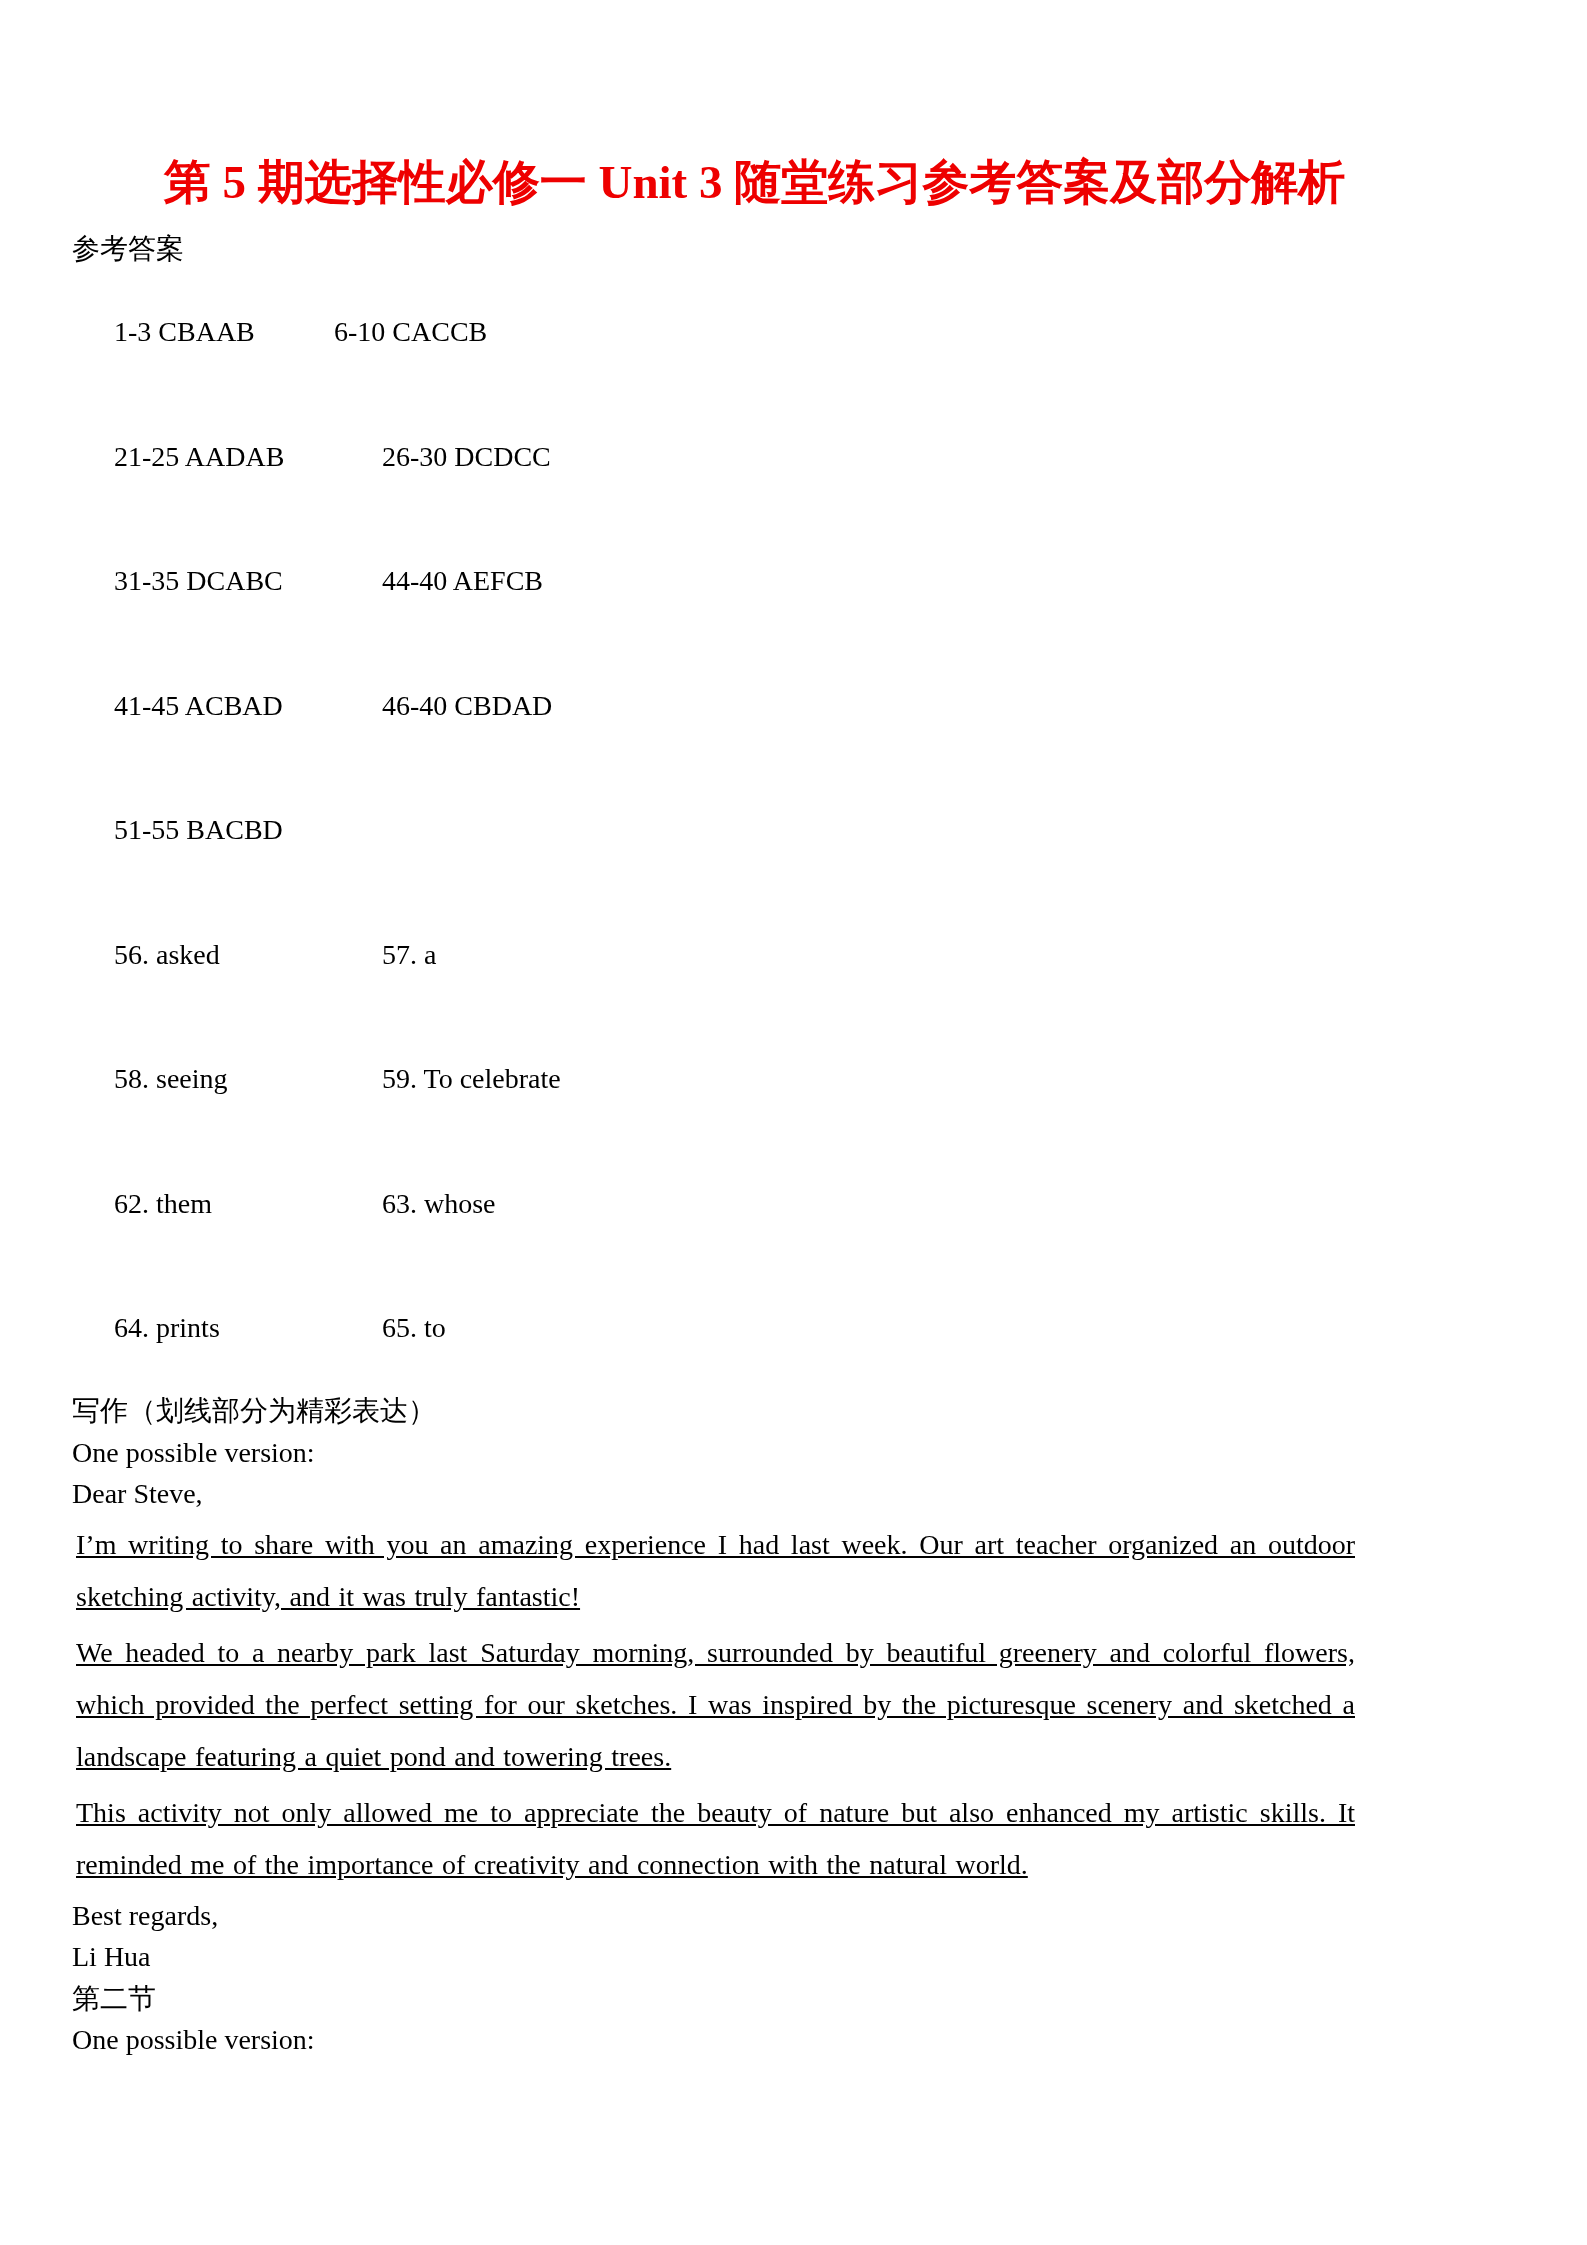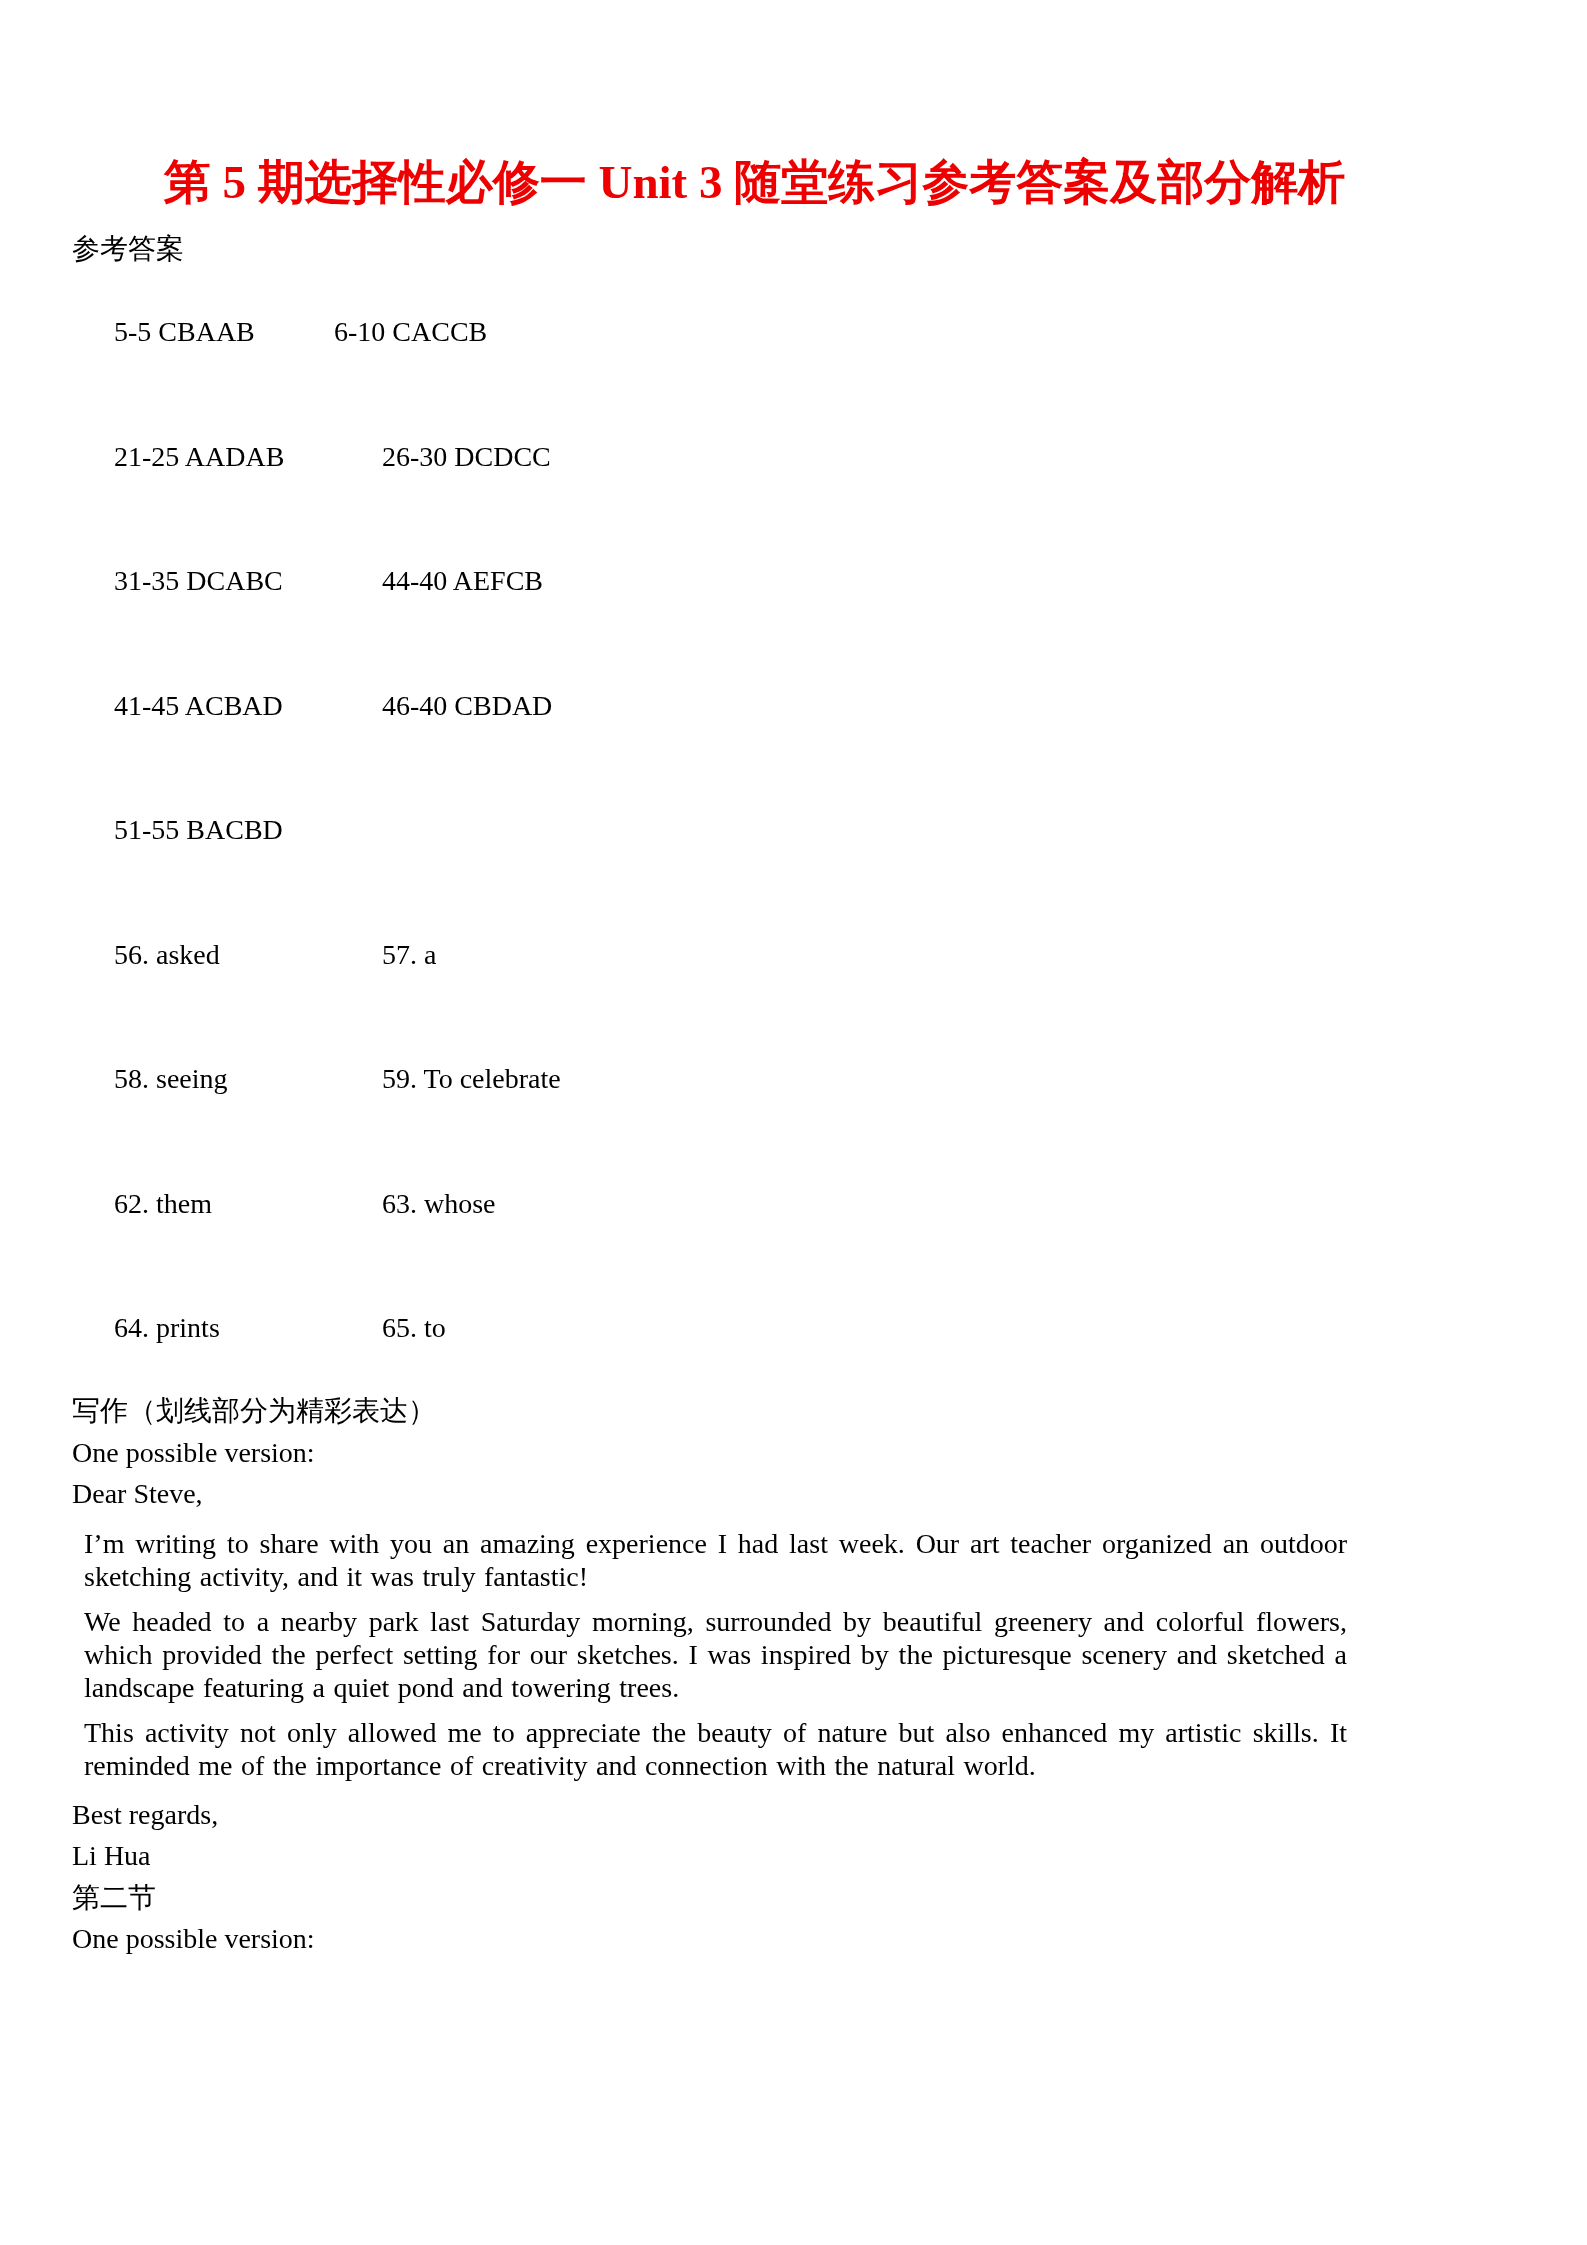--- a/index.html
+++ b/index.html
@@ -26,39 +26,40 @@
   }
   .body-text { width: 1287px; }
   .line {
     line-height: 41.5px;
     white-space: pre-wrap;
   }
   .c1 { display: inline-block; }
   .c1.near { width: 220px; }
   .c1.wide { width: 268px; }
   .para {
-    margin: 12px;
-    line-height: 33px;
+    margin: 4px;
+    line-height: 52px;
     text-align: justify;
     word-spacing: 1.5px;
+    text-decoration: underline;
   }
 </style>
 </head>
 <body>
 
 <div class="page">
 
   <h1 class="title" style="color: rgb(238, 0, 0);">第 5 期选择性必修一 Unit 3 随堂练习参考答案及部分解析</h1>
 
   <div class="body-text">
 
     <div class="line">参考答案</div>
 
     <div class="line">
-      <span class="c1 near">5-5 CBAAB</span><span>6-10 CACCB</span>
+      <span class="c1 near">1-3 CBAAB</span><span>6-10 CACCB</span>
     </div>
     <div class="line">
       <span class="c1 wide">21-25 AADAB</span><span>26-30 DCDCC</span>
     </div>
     <div class="line">
       <span class="c1 wide">31-35 DCABC</span><span>44-40 AEFCB</span>
     </div>
     <div class="line">
       <span class="c1 wide">41-45 ACBAD</span><span>46-40 CBDAD</span>
     </div>

